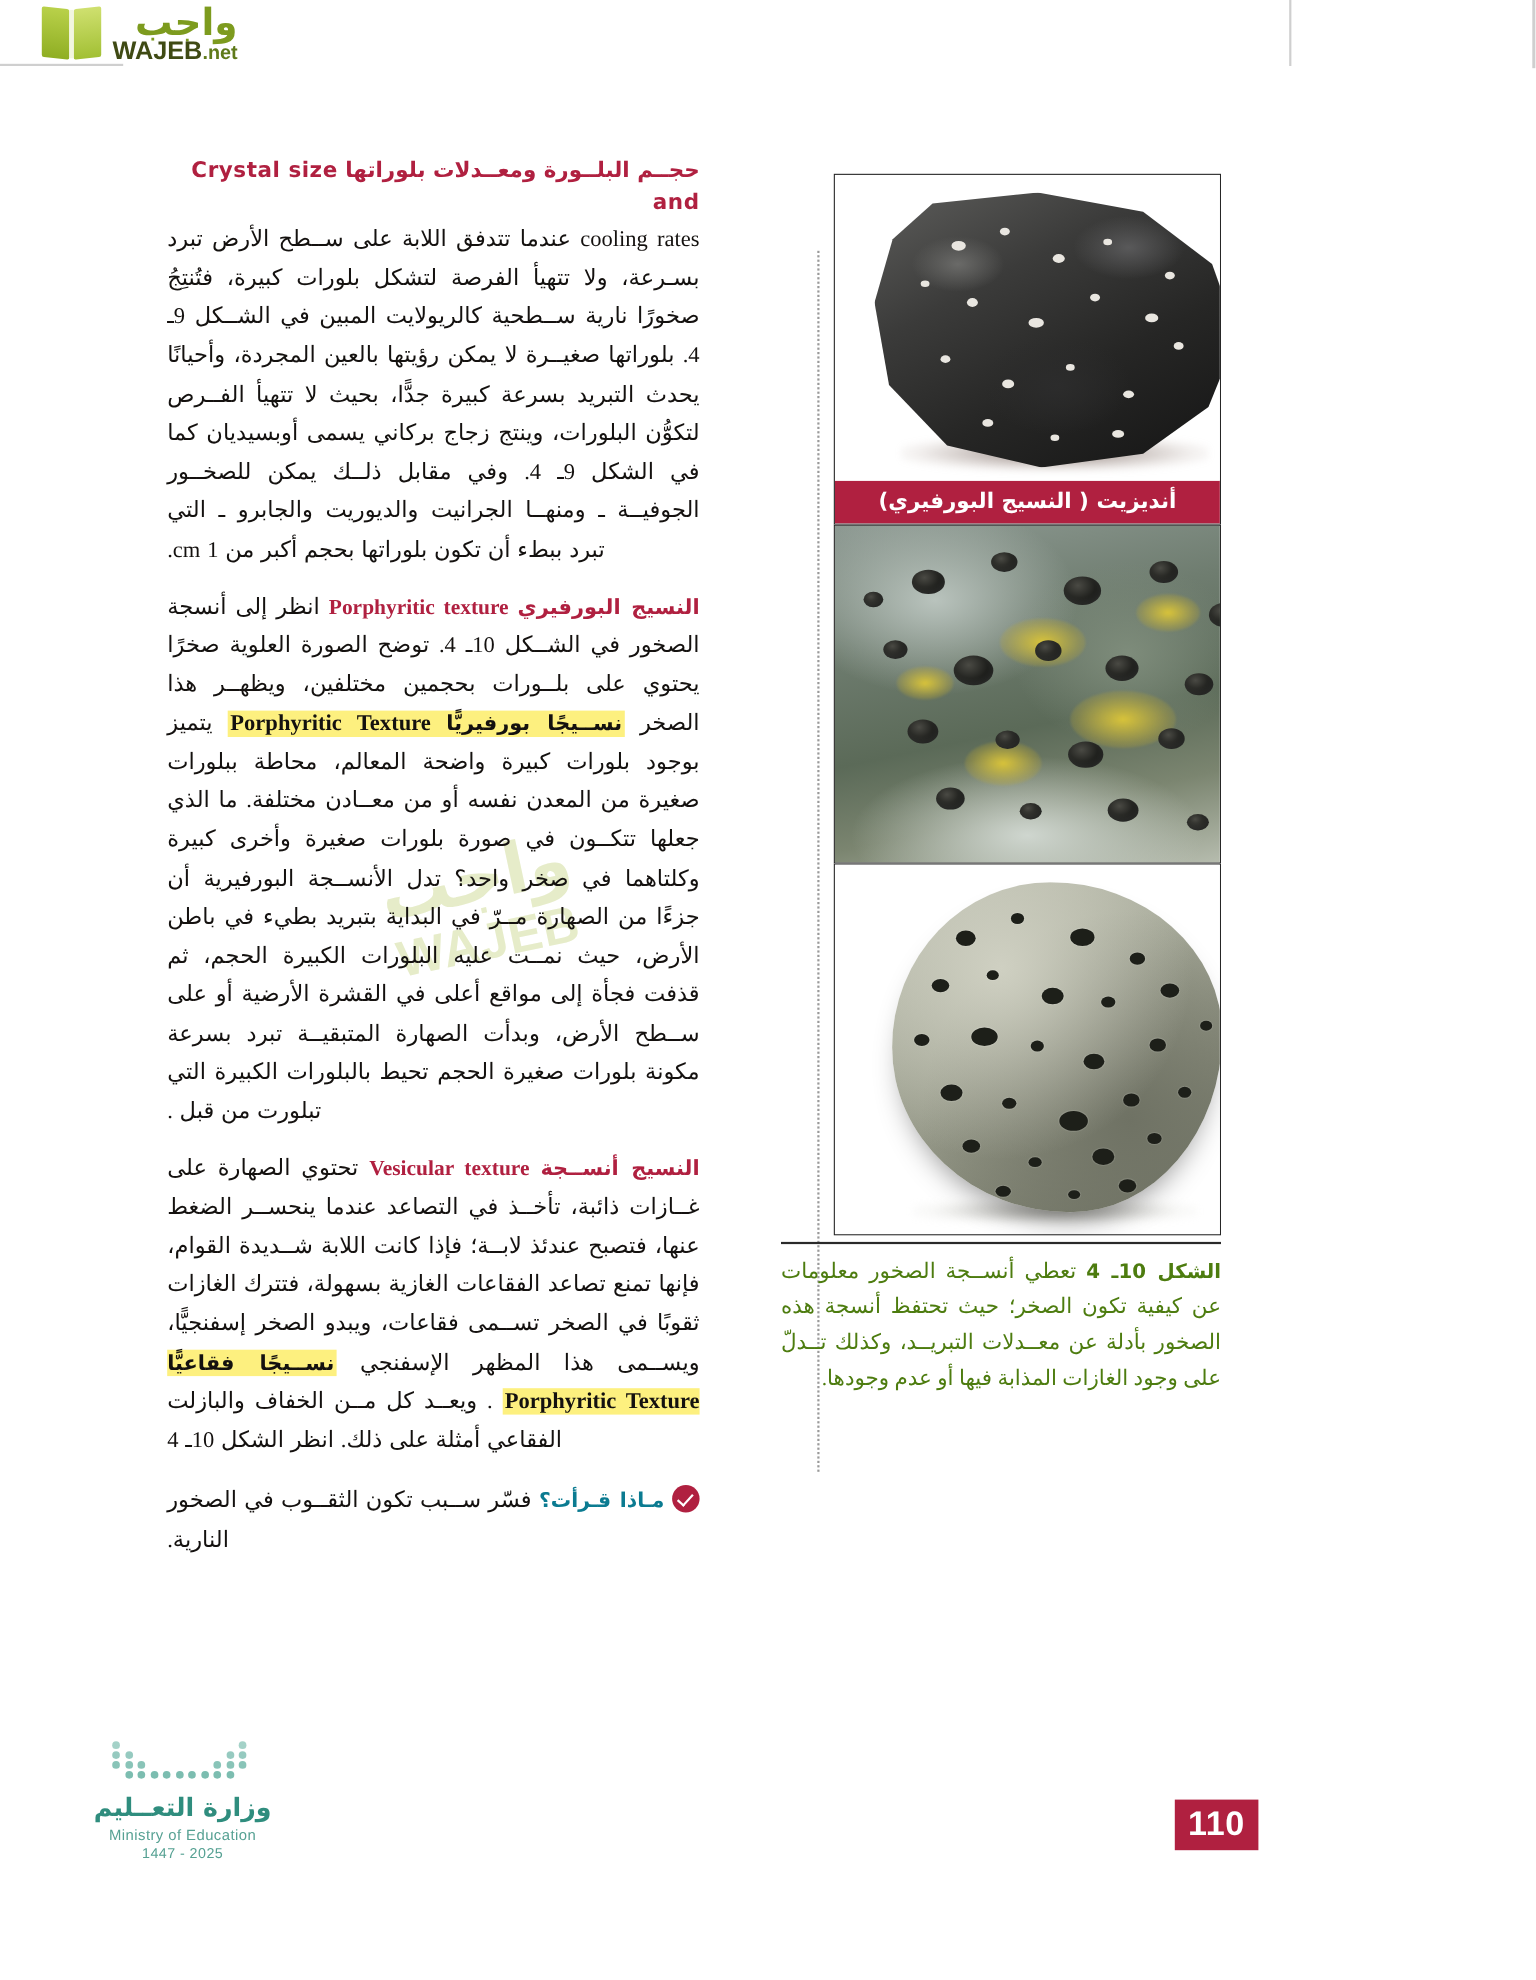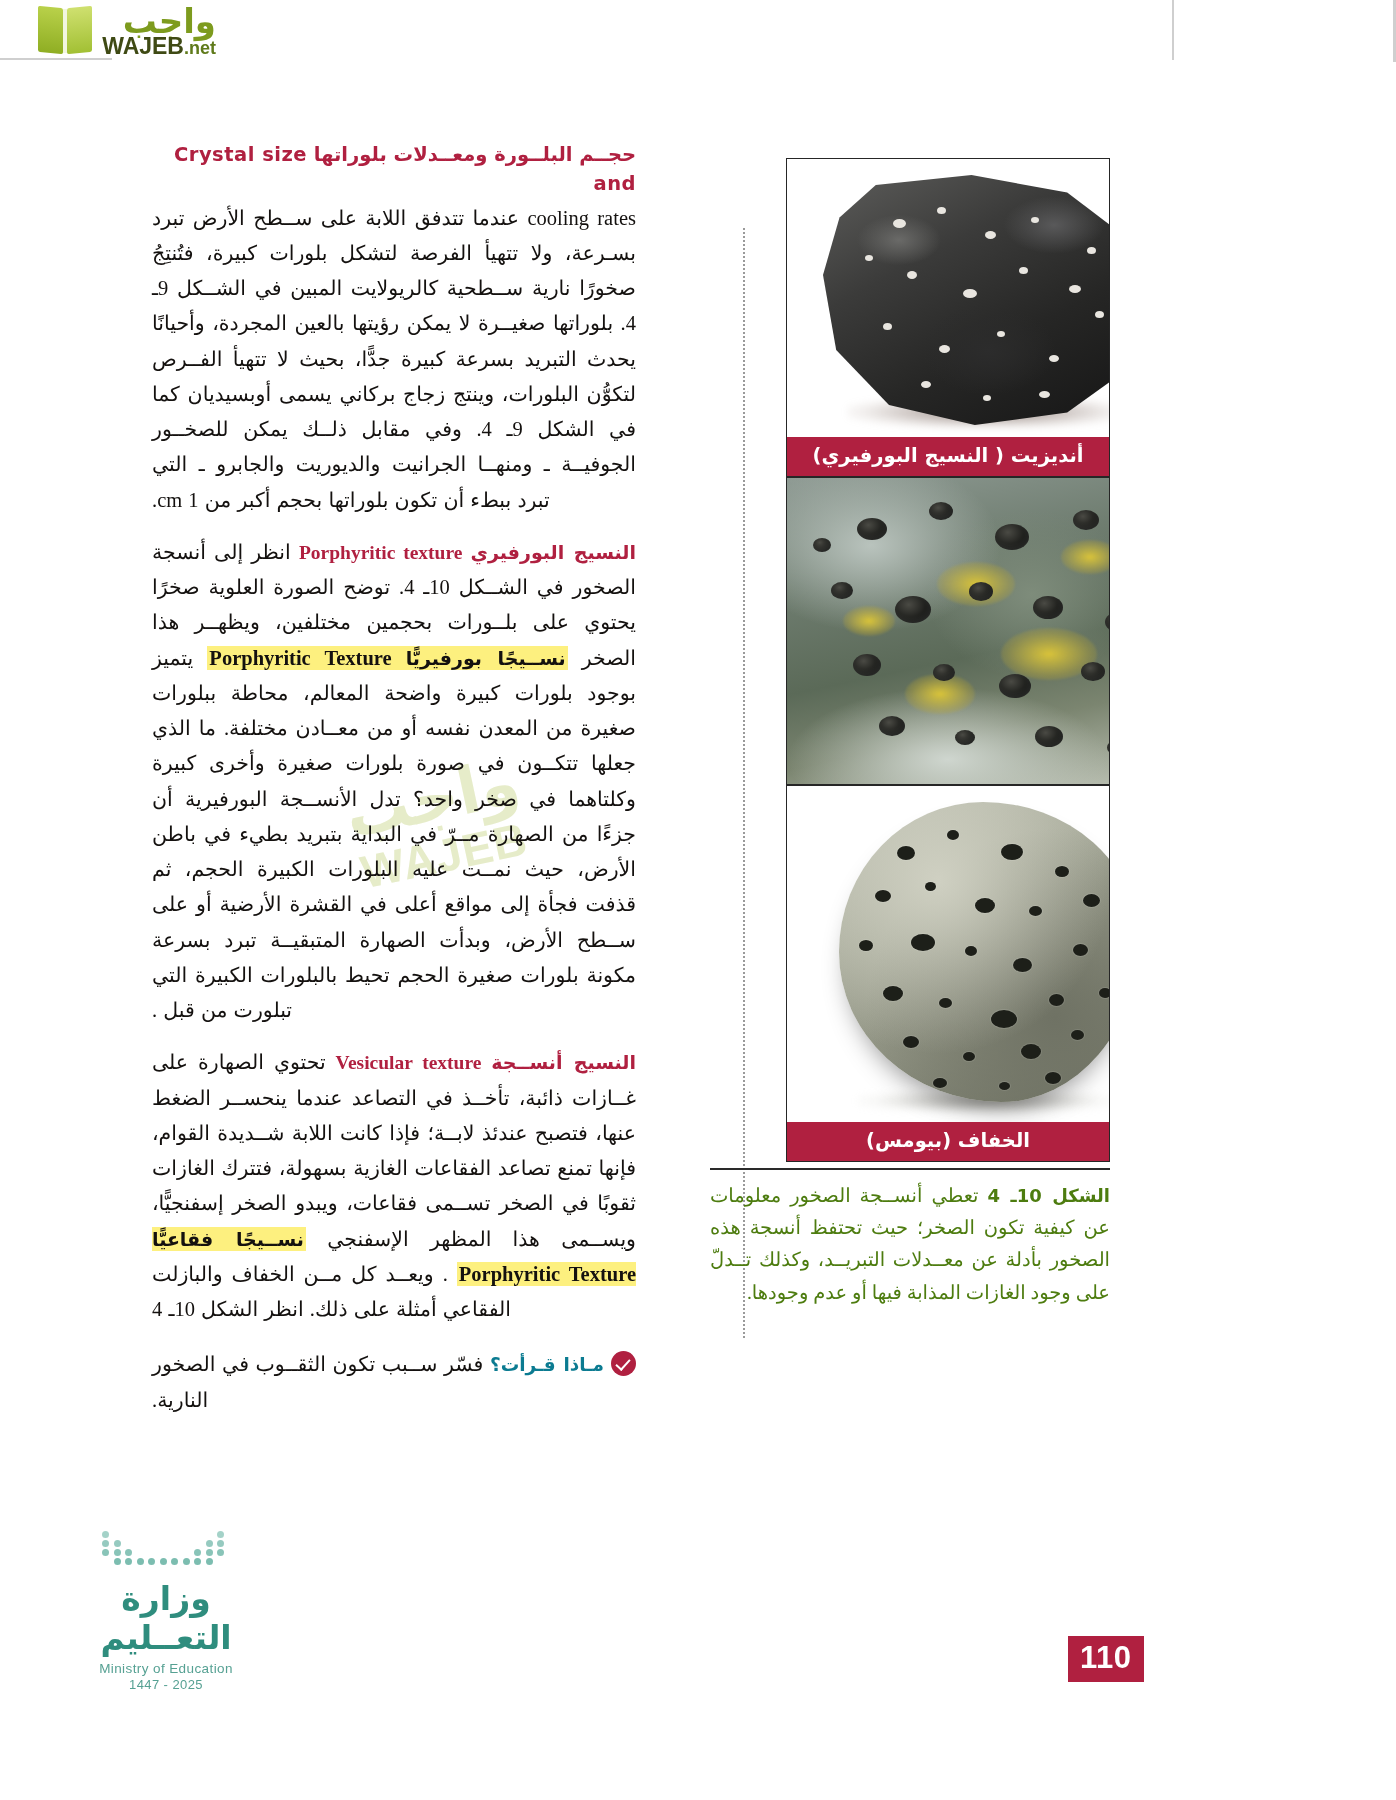--- a/index.html
+++ b/index.html
@@ -206,21 +206,21 @@
     position: absolute;
     left: 700px;
     top: 80px;
     width: 410px;
     direction: rtl;
     z-index: 10;
   }
 
   .photo-card {
     position: relative;
-    width: 324px;
+    width: 352px;
     border: 1.5px solid #262626;
     background: #ffffff;
     overflow: hidden;
   }
   .photo-area { position: relative; width: 100%; overflow: hidden; }
 
   .cap-bar {
     background: #b02040;
     color: #ffffff;
     font-family: "DejaVu Sans", sans-serif;
@@ -372,21 +372,21 @@
   }
   .moe-dots i {
     position: absolute;
     width: 7px; height: 7px;
     border-radius: 50%;
     background: #6fb7a8;
     display: block;
   }
   .moe-ar {
     font-family: "DejaVu Sans", sans-serif;
-    font-size: 33px;
+    font-size: 23px;
     font-weight: bold;
     color: #2f8d7e;
     letter-spacing: 1px;
     direction: rtl;
   }
   .moe-en {
     font-family: "Liberation Sans", sans-serif;
     font-size: 13.5px;
     color: #56a193;
     letter-spacing: 0.4px;
@@ -563,21 +563,20 @@
         <span class="pore" style="left:262px;top:208px;width:15px;height:12px;"></span>
         <span class="pore" style="left:312px;top:202px;width:12px;height:10px;"></span>
         <span class="pore" style="left:116px;top:250px;width:16px;height:12px;"></span>
         <span class="pore" style="left:176px;top:266px;width:12px;height:9px;"></span>
         <span class="pore" style="left:234px;top:258px;width:20px;height:15px;"></span>
         <span class="pore" style="left:284px;top:244px;width:13px;height:10px;"></span>
         <span class="pore" style="left:146px;top:292px;width:14px;height:10px;"></span>
         <span class="pore" style="left:212px;top:296px;width:11px;height:8px;"></span>
         <span class="pore" style="left:258px;top:286px;width:16px;height:12px;"></span>
       </div>
-      <div class="cap-bar">الخفاف (بيومس)</div>
     </div>
 
     <div class="fig-rule"></div>
 
     <p class="fig-caption">
       <span class="lead">الشكل 10ـ 4</span>
       <span>تعطي أنســجة الصخور معلومات عن كيفية تكون الصخر؛ حيث تحتفظ أنسجة هذه الصخور بأدلة عن معــدلات التبريــد، وكذلك تــدلّ على وجود الغازات المذابة فيها أو عدم وجودها.</span>
     </p>
   </div>
 

